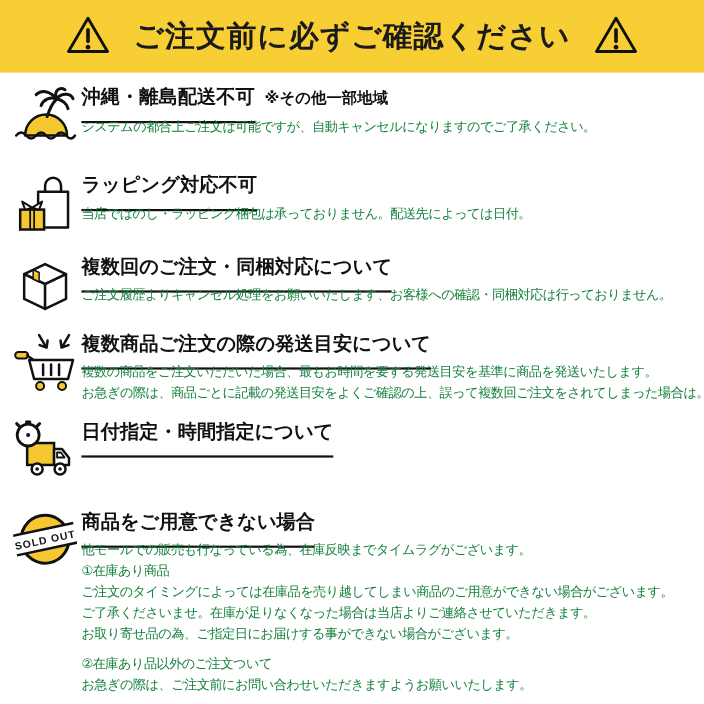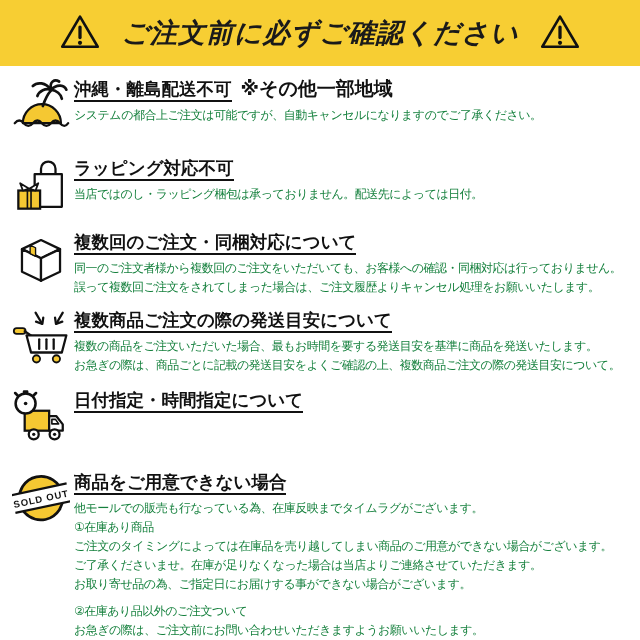--- a/index.html
+++ b/index.html
@@ -7,40 +7,40 @@
   body {
     width: 640px; height: 640px; background: #ffffff; overflow: hidden;
     font-family: "Liberation Sans", "DejaVu Sans", sans-serif;
     color: #1a1a1a;
   }
   .header {
     height: 66px; background: #F7CE33;
     display: flex; align-items: center; justify-content: center; gap: 20px;
   }
   .header .banner-title {
-    margin: 0; font-size: 27px; font-weight: 800; color: #1a1a1a; letter-spacing: 1px; font-style: italic;
+    margin: 0; font-size: 27px; font-weight: 800; color: #1a1a1a; letter-spacing: 1px;
   }
   .warn-icon svg { width: 42px; height: 42px; display: block; }
 
   main { padding: 11px 4px 0 8px; }
   .section { display: flex; align-items: flex-start; }
   .s1 { margin-bottom: 22px; }
   .s2 { margin-bottom: 16px; }
   .s3 { margin-bottom: 12px; justify-content: space-between; }
   .s4 { margin-bottom: 14px; }
   .s5 { margin-bottom: 24px; }
   .icon-col { flex: 0 0 66px; display: flex; justify-content: center; }
   .icon-col svg { width: 58px; height: 58px; display: block; }
   .content { flex: 1; min-width: 0; padding-top: 1px; }
   .sec-title {
     margin: 0 0 6px 0; font-size: 17.5px; font-weight: bold; color: #111;
     line-height: 21px; white-space: nowrap;
   }
-  .sec-title .underlined { border-bottom: 2.5px solid #111; padding-bottom: 1px; margin-top: 20px; }
-  .sec-title .suffix { margin-left: 9px; font-size: 19px; }
+  .sec-title .underlined { border-bottom: 2.5px solid #111; padding-bottom: 12px; margin-top: 20px; }
+  .sec-title .suffix { margin-left: 9px; font-size: 14px; }
   .body-line {
     margin: 0; font-size: 12px; line-height: 19px; color: #15803d;
     letter-spacing: -0.5px; white-space: nowrap;
   }
   .group-gap { margin-top: 8px; }
   .stamp-text { font-family: "Liberation Sans", sans-serif; }
 </style>
 </head>
 <body>
 
@@ -105,22 +105,21 @@
     <div class="icon-col">
       <svg viewBox="0 0 64 64">
         <path d="M32 10 L53 20 L32 30 L11 20 Z" fill="#fff" stroke="#111" stroke-width="2.5" stroke-linejoin="round"></path>
         <path d="M11 20 V45 L32 55 V30 Z" fill="#fff" stroke="#111" stroke-width="2.5" stroke-linejoin="round"></path>
         <path d="M53 20 V45 L32 55 V30 Z" fill="#fff" stroke="#111" stroke-width="2.5" stroke-linejoin="round"></path>
         <path d="M20 15.5 L26 18.5 V28 L20 25 Z" fill="#F5C832" stroke="#111" stroke-width="1.5" stroke-linejoin="round"></path>
       </svg>
     </div>
     <div class="content">
       <h2 class="sec-title"><span class="underlined">複数回のご注文・同梱対応について</span></h2>
-      <p class="body-line">同一のご注文者様から複数回のご注文をいただいても、お客様への確認・同梱対応は行っておりません。</p>
-      <p class="body-line">誤って複数回ご注文をされてしまった場合は、ご注文履歴よりキャンセル処理をお願いいたします。</p>
+      <p class="body-line">ご注文履歴よりキャンセル処理をお願いいたします、お客様への確認・同梱対応は行っておりません。</p>
     </div>
   </div>
 
   <div class="section s4">
     <div class="icon-col">
       <svg viewBox="0 0 64 64">
         <rect x="2" y="21" width="13" height="6.5" rx="3.2" fill="#F5C832" stroke="#111" stroke-width="2"></rect>
         <path d="M14 24.5 L22 30" fill="none" stroke="#111" stroke-width="2.5" stroke-linecap="round"></path>
         <path d="M16 29 H60 L55 48 H21 Z" fill="#fff" stroke="#111" stroke-width="2.5" stroke-linejoin="round"></path>
         <line x1="30" y1="33.5" x2="30" y2="44" stroke="#111" stroke-width="2.5" stroke-linecap="round"></line>
@@ -130,21 +129,21 @@
         <circle cx="49" cy="55" r="4" fill="#F5C832" stroke="#111" stroke-width="2"></circle>
         <path d="M26 4 L33 16" fill="none" stroke="#111" stroke-width="2.5" stroke-linecap="round"></path>
         <path d="M26.5 14 L33.5 16.5 L34.5 9.5" fill="none" stroke="#111" stroke-width="2.5" stroke-linecap="round" stroke-linejoin="round"></path>
         <path d="M56 4 L49 16" fill="none" stroke="#111" stroke-width="2.5" stroke-linecap="round"></path>
         <path d="M47.5 9.5 L48.5 16.5 L55.5 14" fill="none" stroke="#111" stroke-width="2.5" stroke-linecap="round" stroke-linejoin="round"></path>
       </svg>
     </div>
     <div class="content">
       <h2 class="sec-title"><span class="underlined">複数商品ご注文の際の発送目安について</span></h2>
       <p class="body-line">複数の商品をご注文いただいた場合、最もお時間を要する発送目安を基準に商品を発送いたします。</p>
-      <p class="body-line">お急ぎの際は、商品ごとに記載の発送目安をよくご確認の上、複数商品ご注文の際の発送目安について。</p>
+      <p class="body-line">お急ぎの際は、商品ごとに記載の発送目安をよくご確認の上、誤って複数回ご注文をされてしまった場合は。</p>
     </div>
   </div>
 
   <div class="section s5">
     <div class="icon-col">
       <svg viewBox="0 0 64 64">
         <rect x="14" y="24" width="27" height="22" fill="#F5C832" stroke="#111" stroke-width="2.5"></rect>
         <path d="M41 30 H49 L56 39 V46 H41 Z" fill="#fff" stroke="#111" stroke-width="2.5" stroke-linejoin="round"></path>
         <path d="M44 33.5 H48 L51.5 38.5 H44 Z" fill="#fff" stroke="#111" stroke-width="1.8" stroke-linejoin="round"></path>
         <circle cx="24" cy="50" r="5.5" fill="#fff" stroke="#111" stroke-width="2.5"></circle>

